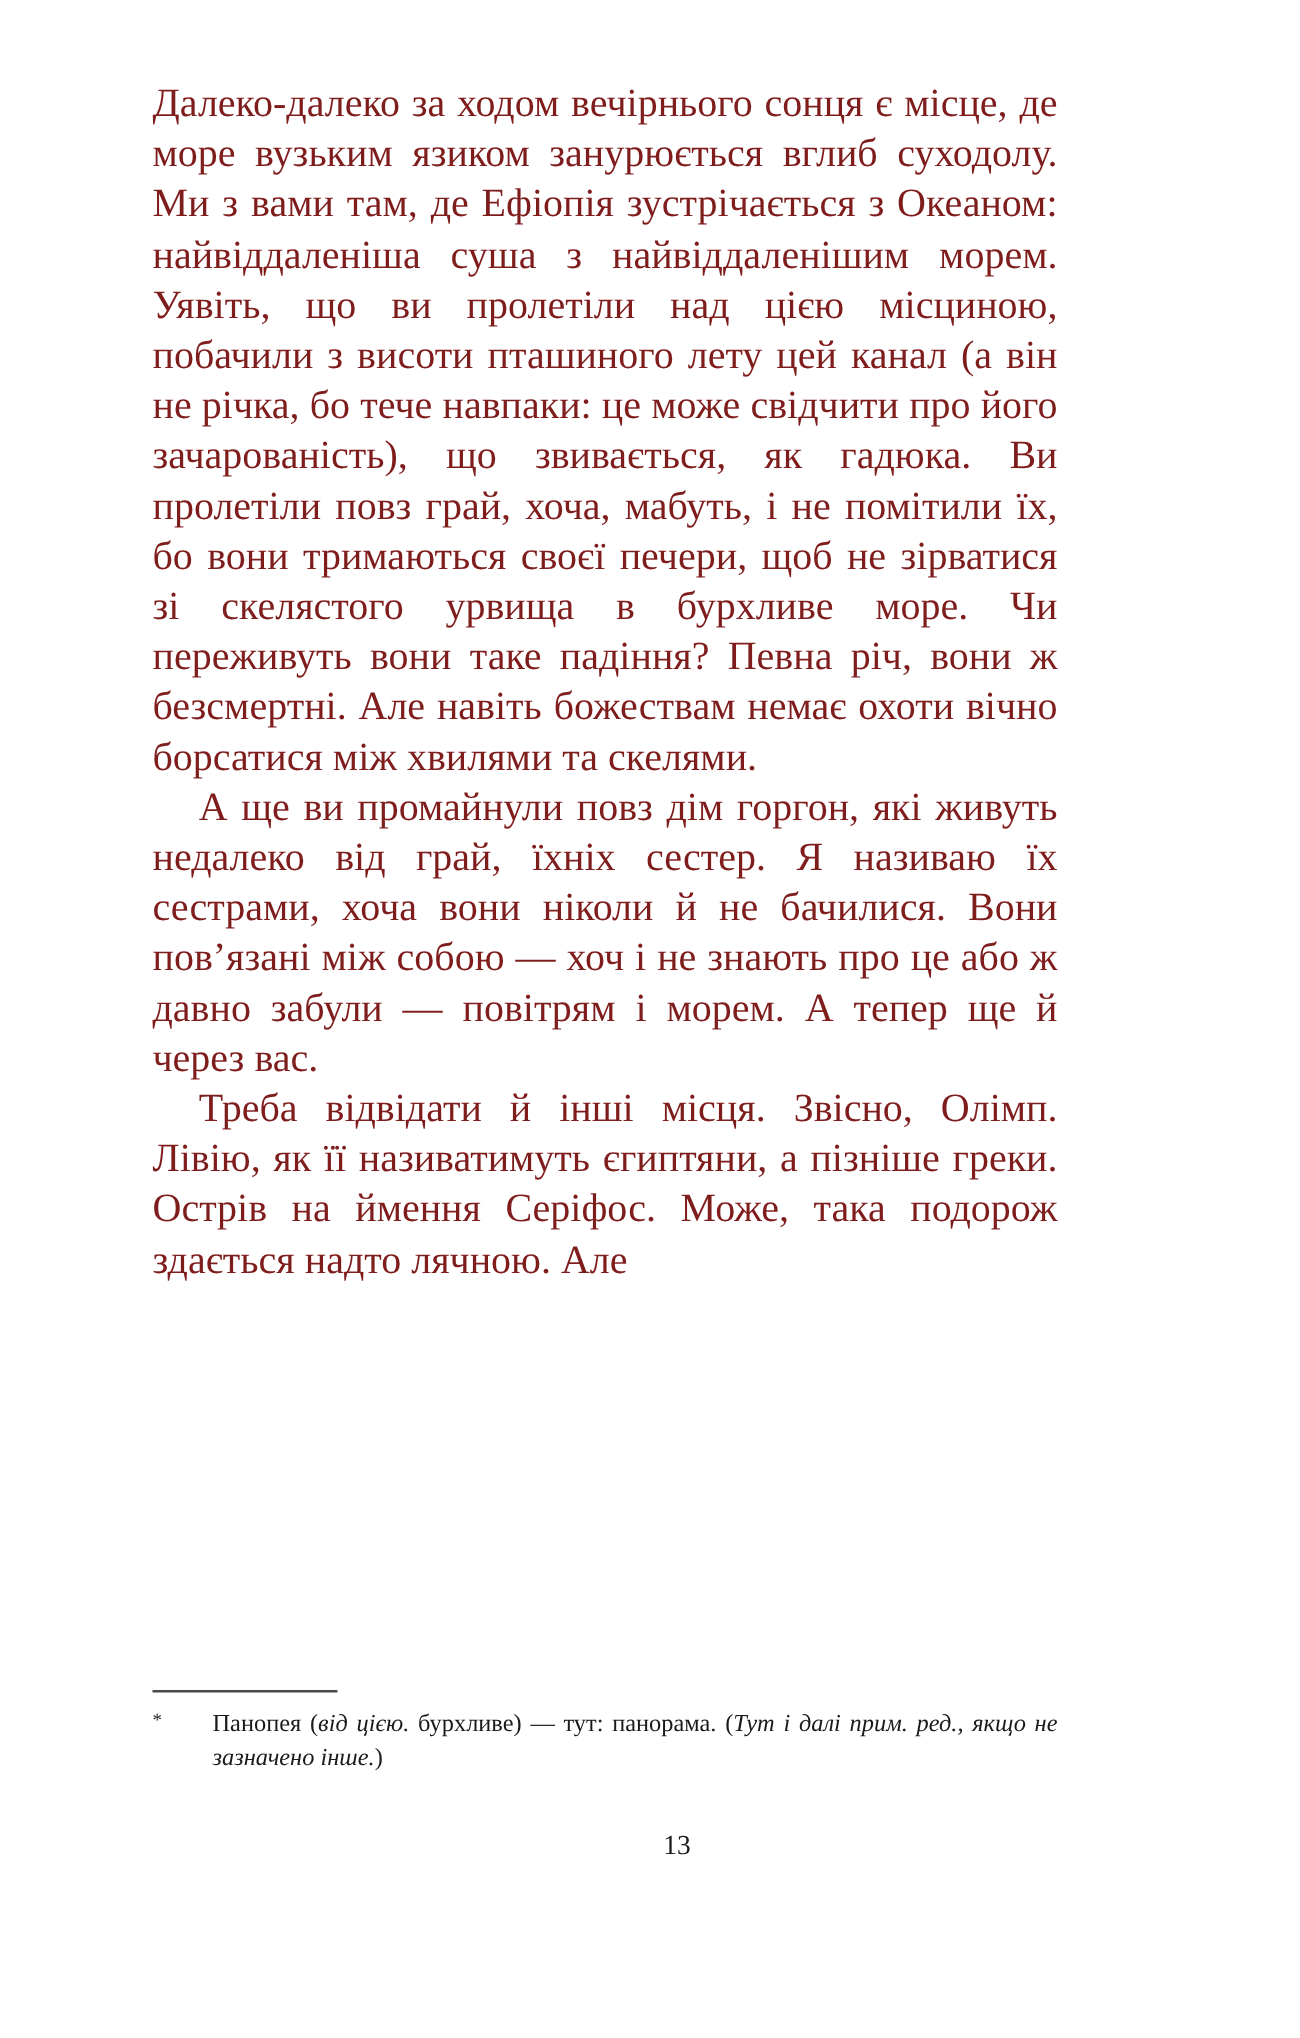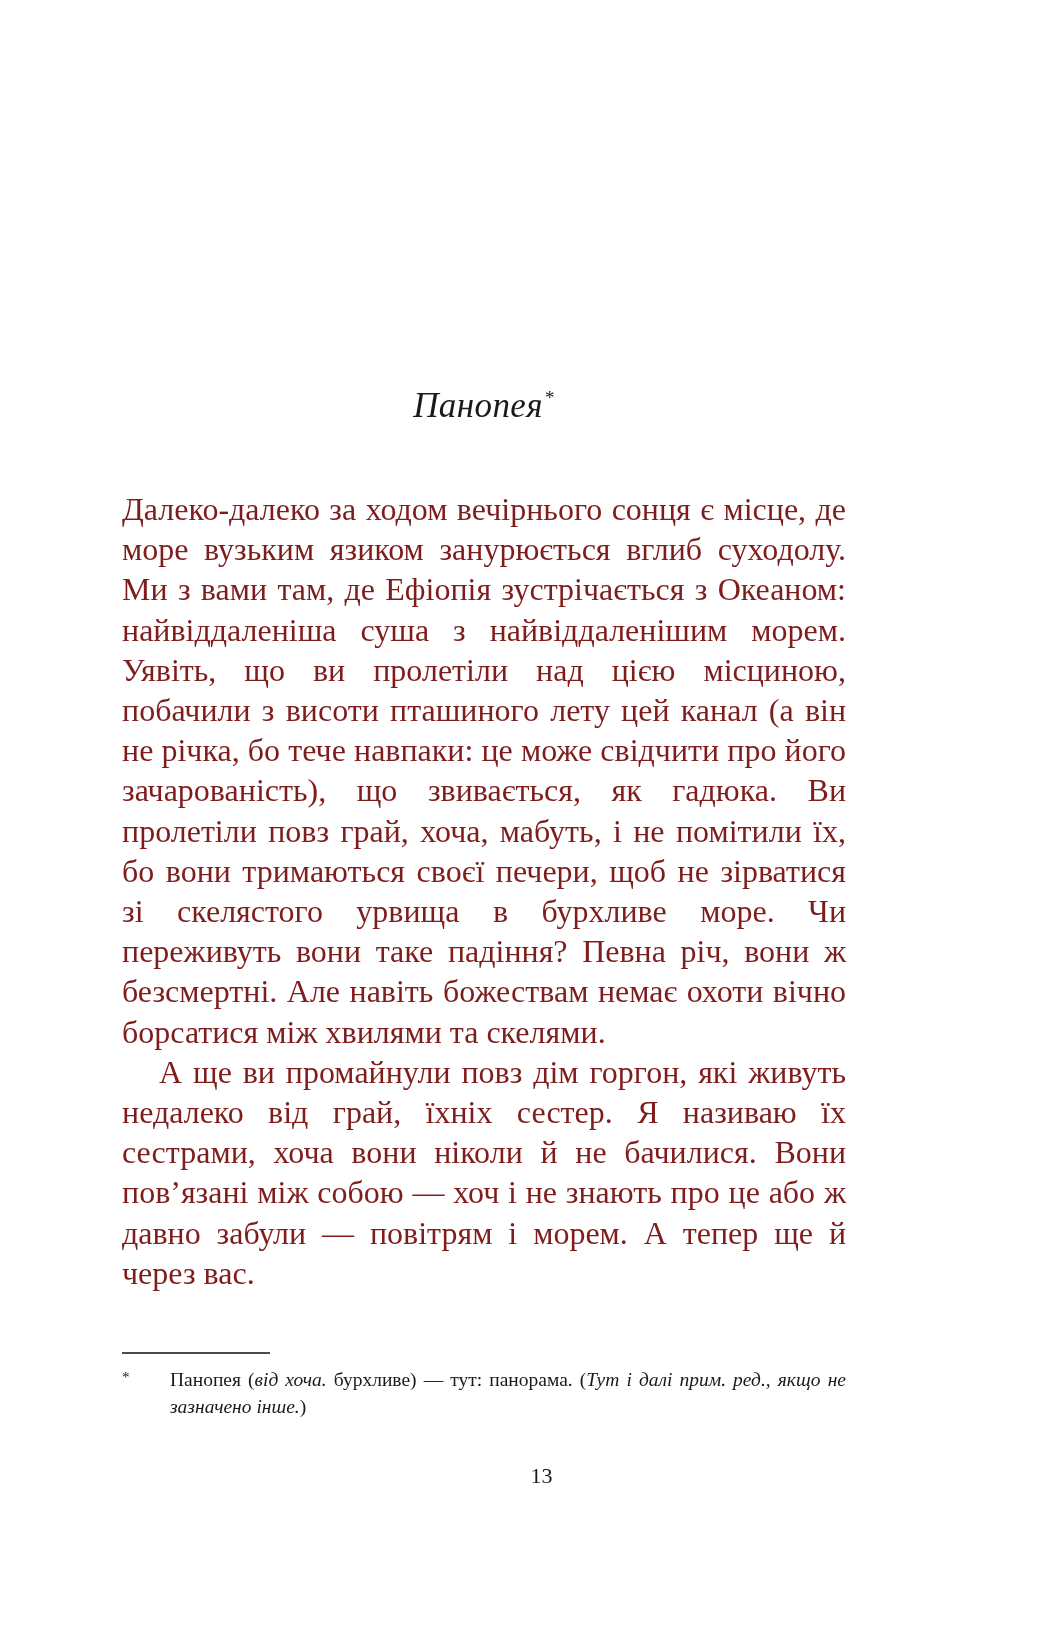--- a/index.html
+++ b/index.html
@@ -124,31 +124,31 @@
     padding-left: 43px;
   }
 </style>
 </head>
 <body>
 
 <div class="page">
 
   <div class="content">
 
-    <h1 class="chapter-title"><span>Панопея</span><span class="title-footnote-ref">*</span></h1>
 
     <div class="body-text">
       <p class="para first">Далеко-далеко за ходом вечірнього сонця є місце, де море вузьким язиком занурюється вглиб суходолу. Ми з вами там, де Ефіопія зустрічається з Океаном: найвіддаленіша суша з найвіддаленішим морем. Уявіть, що ви пролетіли над цією місциною, побачили з висоти пташиного лету цей канал (а він не річка, бо тече навпаки: це може свідчити про його зачарованість), що звивається, як гадюка. Ви пролетіли повз грай, хоча, мабуть, і не помітили їх, бо вони тримаються своєї печери, щоб не зірватися зі скелястого урвища в бурхливе море. Чи переживуть вони таке падіння? Певна річ, вони ж безсмертні. Але навіть божествам немає охоти вічно борсатися між хвилями та скелями.</p>
       <p class="para indented">А ще ви промайнули повз дім горгон, які живуть недалеко від грай, їхніх сестер. Я називаю їх сестрами, хоча вони ніколи й не бачилися. Вони пов’язані між собою — хоч і не знають про це або ж давно забули — повітрям і морем. А тепер ще й через вас.</p>
+      <p class="para indented">Треба відвідати й інші місця. Звісно, Олімп. Лівію, як її називатимуть єгиптяни, а пізніше греки. Острів на ймення Серіфос. Може, така подорож здається надто лячною. Але</p>
     </div>
 
   </div>
 
   <div class="footnote-area">
     <hr class="footnote-rule">
     <div class="footnote">
-      <span class="footnote-marker">*</span><span>Панопея (</span><em>від хоча.</em><span> бурхливе) — тут: панорама. (</span><em>Тут і далі прим. ред., якщо не зазначено інше.</em><span>)</span>
+      <span class="footnote-marker">*</span><span>Панопея (</span><em>від цією.</em><span> бурхливе) — тут: панорама. (</span><em>Тут і далі прим. ред., якщо не зазначено інше.</em><span>)</span>
     </div>
   </div>
 
   <div class="folio">13</div>
 
 </div>
 
 </body></html>

